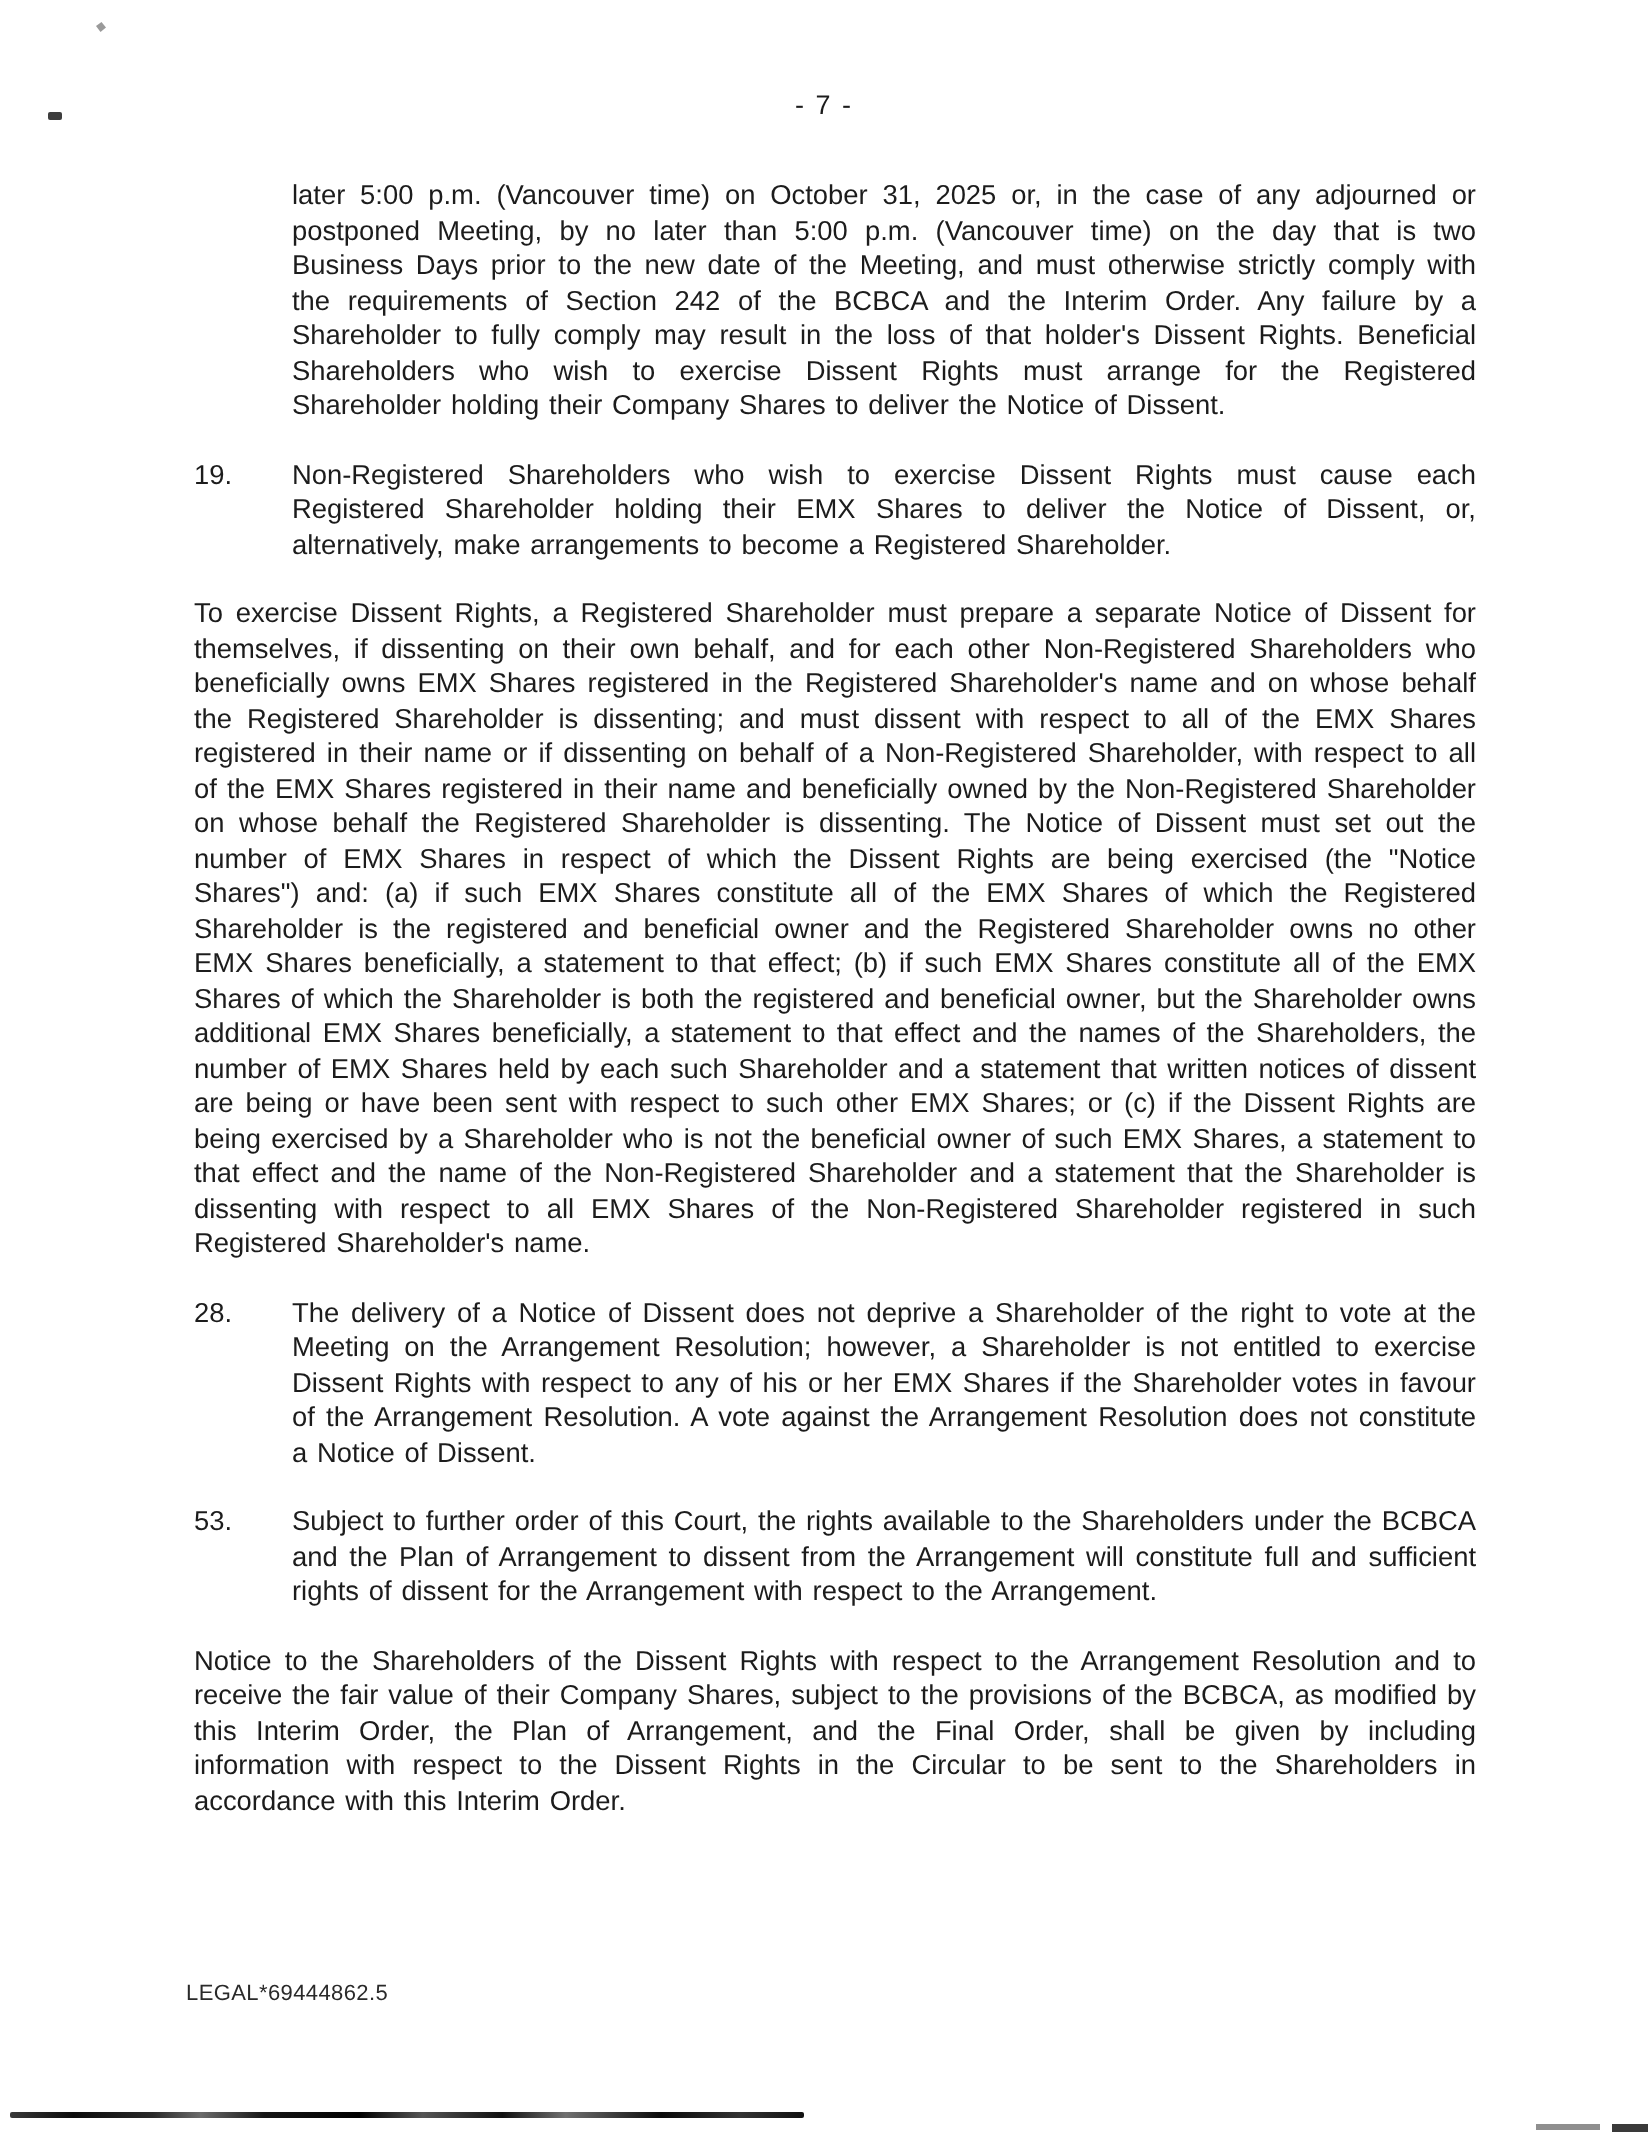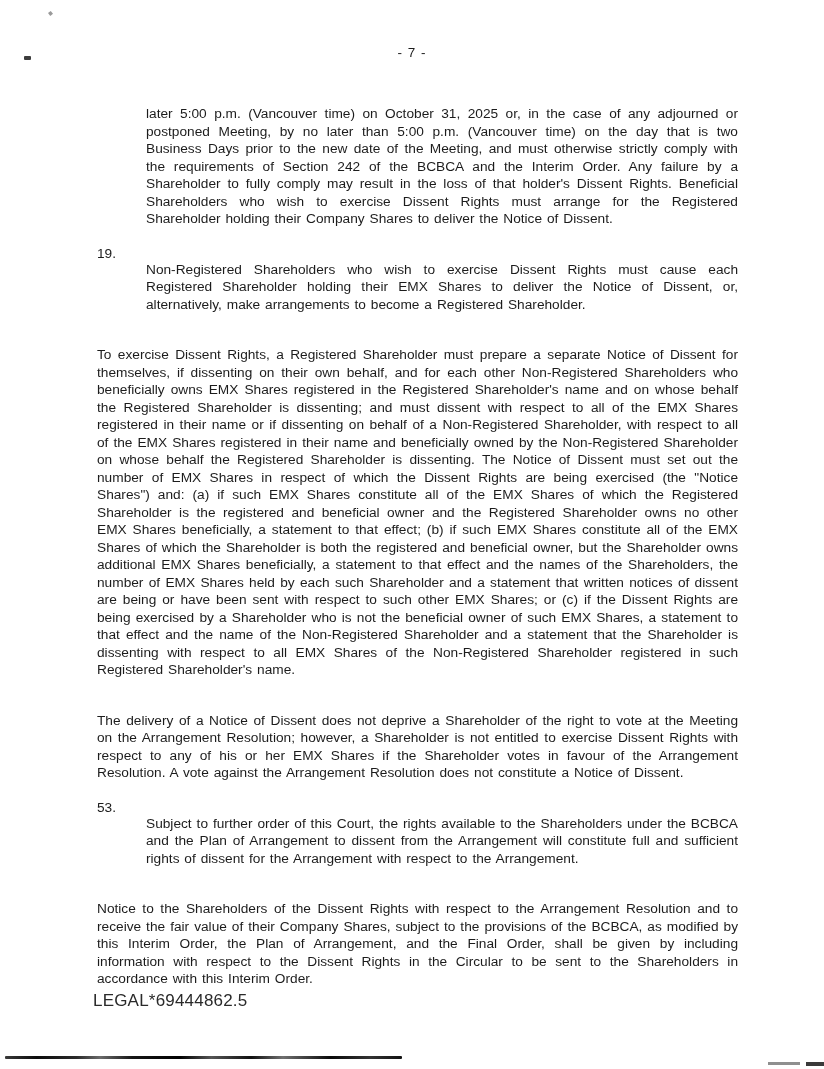--- a/index.html
+++ b/index.html
@@ -38,30 +38,29 @@
     margin: 0 0 17px 0;
   }
   .para .num {
     flex: 0 0 49px;
     width: 49px;
   }
   .para .text {
     flex: 1 1 auto;
     text-align: justify;
     word-spacing: 1.1px;
-    margin-top: 16px;
   }
   .para .text b {
     font-weight: normal;
   }
   .doc-footer {
     position: absolute;
     top: 991px;
     left: 93px;
-    font-size: 17px;
+    font-size: 11px;
     color: #2a2a2a;
     letter-spacing: 0.2px;
   }
   
   .speck-1 {
     position: absolute;
     left: 48px;
     top: 11px;
     width: 5px;
     height: 5px;
@@ -126,20 +125,21 @@
     <div class="para">
       <div class="num">19.</div>
       <div class="text">Non-Registered Shareholders who wish to exercise Dissent Rights must cause each Registered Shareholder holding their EMX Shares to deliver the Notice of Dissent, or, alternatively, make arrangements to become a Registered Shareholder.</div>
     </div>
 
     <div class="para">
       <div class="text"><span>To exercise Dissent Rights, a Registered Shareholder must prepare a separate Notice of Dissent for themselves, if dissenting on their own behalf, and for each other Non-Registered Shareholders who beneficially owns EMX Shares registered in the Registered Shareholder's name and on whose behalf the Registered Shareholder is dissenting; and must dissent with respect to all of the EMX Shares registered in their name or if dissenting on behalf of a Non-Registered Shareholder, with respect to all of the EMX Shares registered in their name and beneficially owned by the Non-Registered Shareholder on whose behalf the Registered Shareholder is dissenting. The Notice of Dissent must set out the number of EMX Shares in respect of which the Dissent Rights are being exercised (the "</span><b>Notice Shares</b><span>") and: (a) if such EMX Shares constitute all of the EMX Shares of which the Registered Shareholder is the registered and beneficial owner and the Registered Shareholder owns no other EMX Shares beneficially, a statement to that effect; (b) if such EMX Shares constitute all of the EMX Shares of which the Shareholder is both the registered and beneficial owner, but the Shareholder owns additional EMX Shares beneficially, a statement to that effect and the names of the Shareholders, the number of EMX Shares held by each such Shareholder and a statement that written notices of dissent are being or have been sent with respect to such other EMX Shares; or (c) if the Dissent Rights are being exercised by a Shareholder who is not the beneficial owner of such EMX Shares, a statement to that effect and the name of the Non-Registered Shareholder and a statement that the Shareholder is dissenting with respect to all EMX Shares of the Non-Registered Shareholder registered in such Registered Shareholder's name.</span></div>
     </div>
 
     <div class="para">
+      <div class="num">28.</div>
       <div class="text">The delivery of a Notice of Dissent does not deprive a Shareholder of the right to vote at the Meeting on the Arrangement Resolution; however, a Shareholder is not entitled to exercise Dissent Rights with respect to any of his or her EMX Shares if the Shareholder votes in favour of the Arrangement Resolution. A vote against the Arrangement Resolution does not constitute a Notice of Dissent.</div>
     </div>
 
     <div class="para">
       <div class="num">53.</div>
       <div class="text">Subject to further order of this Court, the rights available to the Shareholders under the BCBCA and the Plan of Arrangement to dissent from the Arrangement will constitute full and sufficient rights of dissent for the Arrangement with respect to the Arrangement.</div>
     </div>
 
     <div class="para">
       <div class="text">Notice to the Shareholders of the Dissent Rights with respect to the Arrangement Resolution and to receive the fair value of their Company Shares, subject to the provisions of the BCBCA, as modified by this Interim Order, the Plan of Arrangement, and the Final Order, shall be given by including information with respect to the Dissent Rights in the Circular to be sent to the Shareholders in accordance with this Interim Order.</div>

